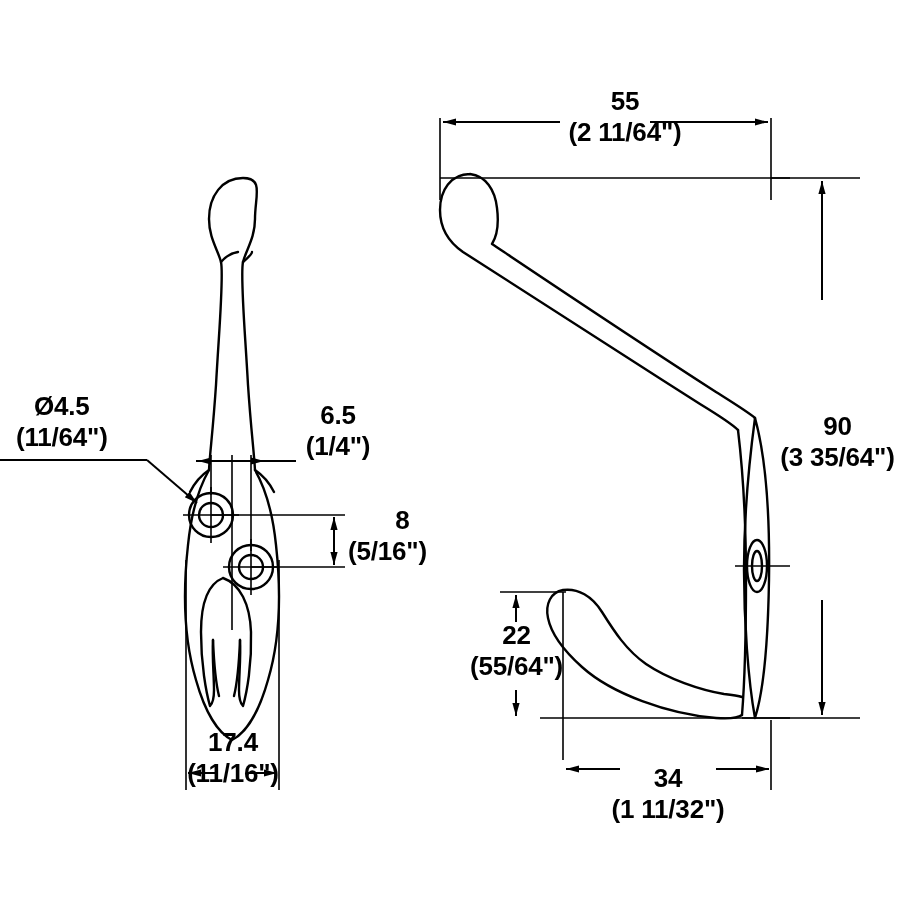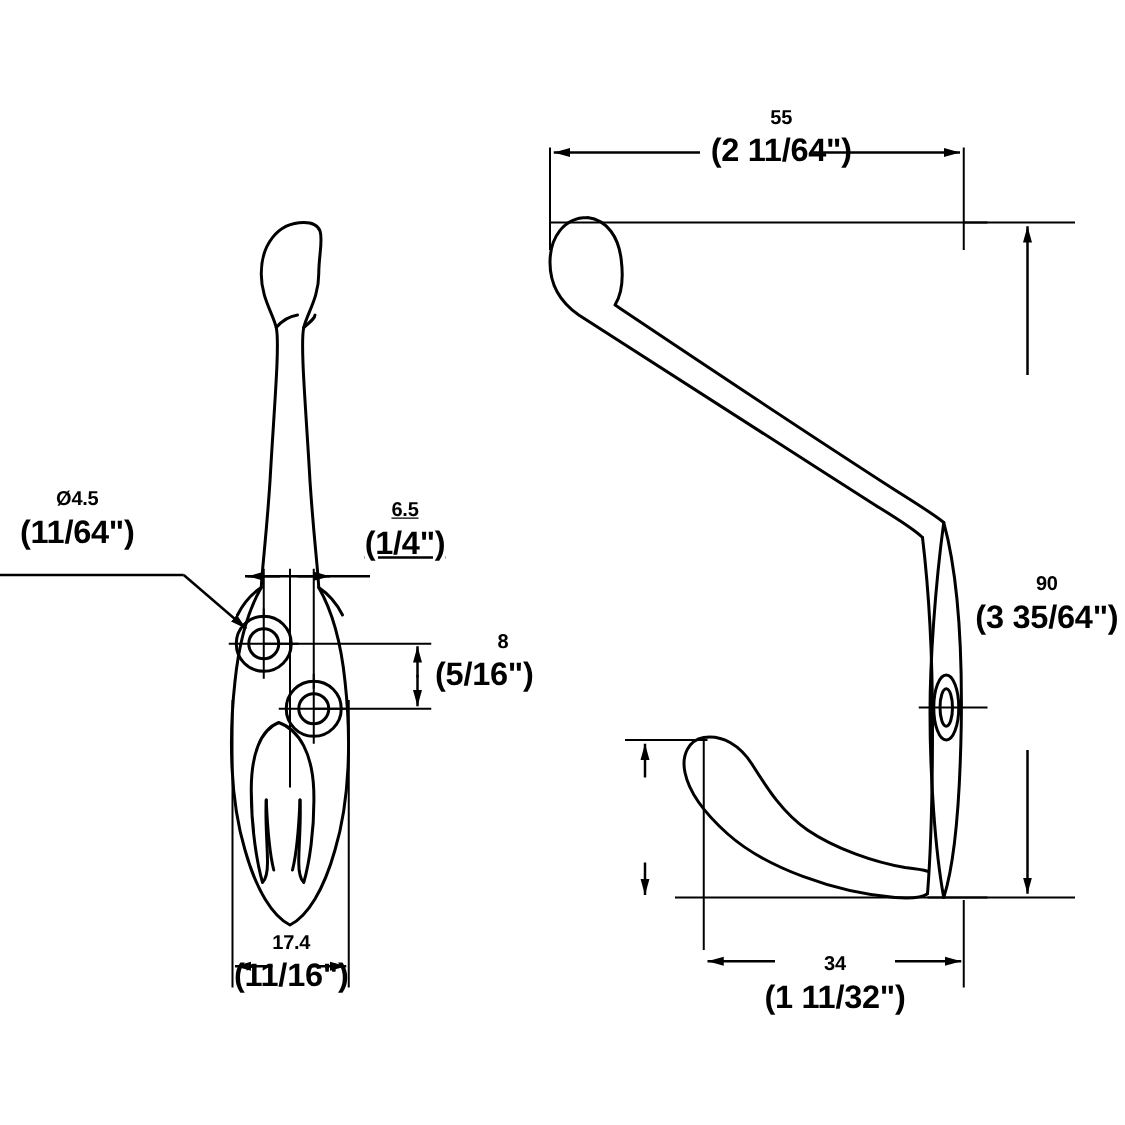--- a/index.html
+++ b/index.html
@@ -13,21 +13,21 @@
   #sheet svg{position:absolute;left:0;top:0;width:900px;height:900px;}
   .dim-label{
     position:absolute;
     font-family:"Liberation Sans", sans-serif;
     font-weight:bold;
     color:#000;
     white-space:nowrap;
     line-height:1.18;
     letter-spacing:-0.2px;
   }
-  .dim-label .l1{display:block;font-size:16px;}
+  .dim-label .l1{display:block;font-size:26px;}
   .dim-label .l2{display:block;font-size:26px;}
   .ctr{text-align:center;}
   .lft{text-align:center;}
 </style>
 </head>
 <body>
 
 <div id="sheet">
 
   <svg viewBox="0 0 900 900" xmlns="http://www.w3.org/2000/svg">
@@ -194,44 +194,48 @@
       <line x1="620" y1="769" x2="566" y2="769" marker-end="url(#arrL)"></line>
       <line x1="716" y1="769" x2="769" y2="769" marker-end="url(#arrR)"></line>
     </g>
   </svg>
 
   <div class="dim-label lft" style="left:16px;top:391px;">
     <span class="l1">Ø4.5</span>
     <span class="l2">(11/64")</span>
   </div>
 
-  <div class="dim-label ctr" style="left:269px;top:400px;width:110px;text-decoration:underline;">
+  <div class="dim-label ctr" style="left:283px;top:400px;width:110px;">
     <span class="l1">6.5</span>
     <span class="l2">(1/4")</span>
   </div>
 
   <div class="dim-label lft" style="left:348px;top:505px;">
     <span class="l1" style="padding-left:30px;">8</span>
     <span class="l2">(5/16")</span>
   </div>
 
-  <div class="dim-label ctr" style="left:178px;top:746px;width:110px;">
+  <div class="dim-label ctr" style="left:178px;top:727px;width:110px;">
     <span class="l1">17.4</span>
     <span class="l2">(11/16")</span>
   </div>
 
   <div class="dim-label ctr" style="left:545px;top:86px;width:160px;">
     <span class="l1">55</span>
     <span class="l2">(2 11/64")</span>
   </div>
 
-  <div class="dim-label ctr" style="left:775px;top:411px;width:125px;margin-top:48px;">
+  <div class="dim-label ctr" style="left:775px;top:411px;width:125px;">
     <span class="l1">90</span>
     <span class="l2">(3 35/64")</span>
   </div>
 
+  <div class="dim-label ctr" style="left:459px;top:620px;width:115px;">
+    <span class="l1">22</span>
+    <span class="l2">(55/64")</span>
+  </div>
 
   <div class="dim-label ctr" style="left:608px;top:763px;width:120px;">
     <span class="l1">34</span>
     <span class="l2">(1 11/32")</span>
   </div>
 
 </div>
 
 </body></html>

